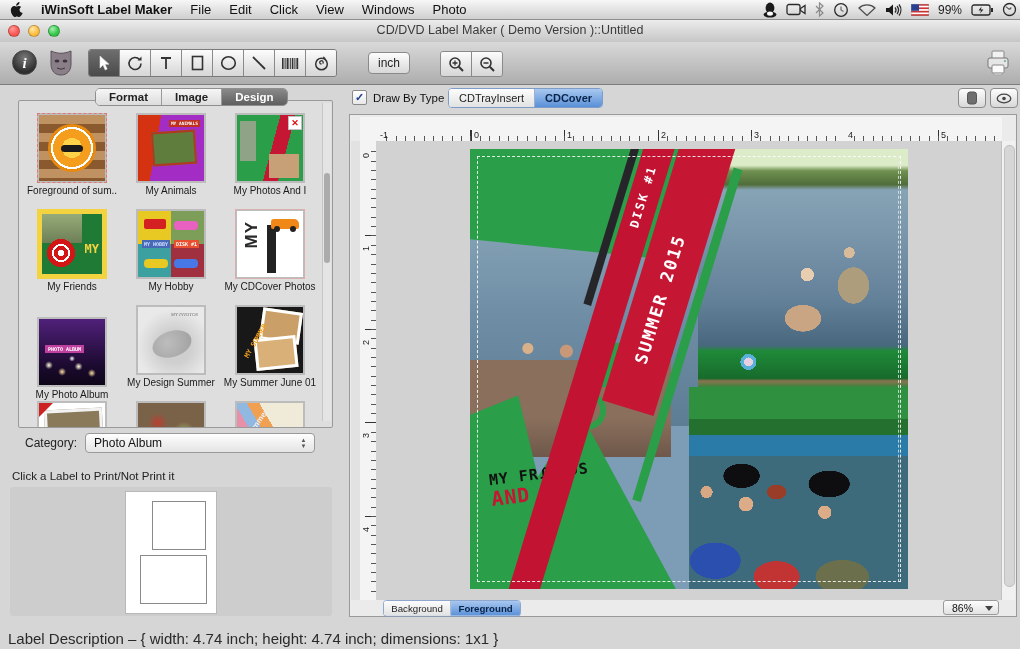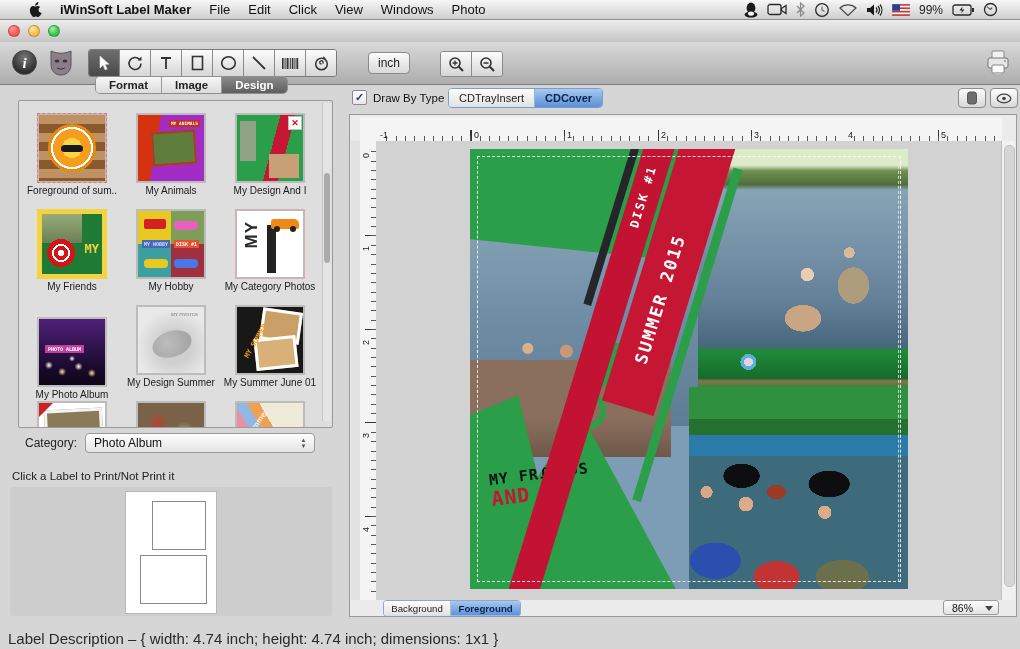--- a/index.html
+++ b/index.html
@@ -3,21 +3,21 @@
 <meta charset="utf-8">
 <style>
   html,body{margin:0;padding:0;}
   body{width:1020px;height:649px;position:relative;overflow:hidden;
        font-family:"Liberation Sans",sans-serif;background:#d6d6d6;-webkit-font-smoothing:antialiased;}
   .abs{position:absolute;}
 
   
   #menubar{position:absolute;top:0;left:0;width:1020px;height:20px;
     background:linear-gradient(#f7f7f7,#cfcfcf);border-bottom:1px solid #8e8e8e;
-    display:flex;align-items:center;padding:0 20px;box-sizing:border-box;font-size:13px;color:#111;}
+    display:flex;align-items:center;padding:0 1px;box-sizing:border-box;font-size:13px;color:#111;}
   #menubar .mitem{padding:0 9px;line-height:20px;cursor:default;}
   #menubar .appname{font-weight:bold;}
   #menubar .mright{margin-left:auto;display:flex;align-items:center;gap:9px;padding-right:2px;}
   #menubar svg{display:block;}
   .pct{font-size:12px;color:#222;}
 
   
   #titlebar{position:absolute;top:20px;left:0;width:1020px;height:22px;
     background:linear-gradient(#ececec,#c6c6c6);border-bottom:1px solid #9a9a9a;}
   .tl{position:absolute;top:5px;width:12px;height:12px;border-radius:50%;border:1px solid rgba(0,0,0,.25);box-sizing:border-box;}
@@ -38,21 +38,21 @@
     background:linear-gradient(#fcfcfc,#d6d6d6);}
   .tool:last-child{border-right:none;}
   .tool.sel{background:linear-gradient(#6e6e6e,#4a4a4a);}
   .tool svg{display:block;}
   .pillbtn{position:absolute;height:22px;border:1px solid #8a8a8a;border-radius:4px;
     background:linear-gradient(#fdfdfd,#d8d8d8);font-size:12px;color:#222;text-align:center;line-height:21px;box-sizing:border-box;}
   #zoomgroup{position:absolute;left:440px;top:9px;display:flex;border:1px solid #8a8a8a;border-radius:3px;overflow:hidden;}
   #zoomgroup .tool{height:24px;}
 
   
-  #tabs{position:absolute;left:95px;top:76px;display:flex;z-index:3;border:1px solid #8f8f8f;border-radius:5px;overflow:hidden;background:#e8e8e8;}
+  #tabs{position:absolute;left:95px;top:88px;display:flex;z-index:3;border:1px solid #8f8f8f;border-radius:5px;overflow:hidden;background:#e8e8e8;}
   .tab{padding:2px 13px;font-size:11.5px;font-weight:bold;color:#222;background:linear-gradient(#f6f6f6,#dcdcdc);border-right:1px solid #9a9a9a;}
   .tab:last-child{border-right:none;}
   .tab.sel{background:linear-gradient(#8a8a8a,#5f5f5f);color:#fff;}
 
   #designpanel{position:absolute;left:18px;top:100px;width:313px;height:326px;background:#dedede;
     border:1px solid #9a9a9a;border-radius:2px;overflow:hidden;}
   #grid{position:absolute;left:4px;top:8px;width:296px;}
   .cell{position:absolute;width:98px;text-align:center;}
   .thumb{width:70px;height:70px;margin:0 auto;border:2px solid #bcbcbc;background:#fff;position:relative;overflow:hidden;box-sizing:border-box;}
   .thumb.selpink{outline:1px dashed #e07878;outline-offset:-1px;}
@@ -284,20 +284,21 @@
         <circle cx="7.5" cy="7.5" r="6" class="icongray" stroke="#5a5a5a"></circle>
         <path d="M7.5 7.5 3.8 4.6M7.5 7.5l1.8-2" stroke="#5a5a5a" stroke-width="1.2"></path>
       </svg>
   </span>
 </div>
 
 <div id="titlebar">
   <span class="tl red"></span>
   <span class="tl yel"></span>
   <span class="tl grn"></span>
+  <span class="wtitle">CD/DVD Label Maker ( Demo Version )::Untitled</span>
 </div>
 
 <div id="toolbar">
   <div class="roundbtn" style="left:12px;top:8px;">i</div>
   <svg class="abs" style="left:48px;top:7px;" width="26" height="28" viewBox="0 0 26 28">
     <path d="M3 2c7 3 13 3 20 0v13c0 7-4 11-10 11S3 22 3 15z" fill="#8a7f88" stroke="#5a5258"></path>
     <ellipse cx="9" cy="12" rx="2.4" ry="1.6" fill="#3a333a"></ellipse>
       <ellipse cx="17" cy="12" rx="2.4" ry="1.6" fill="#3a333a"></ellipse>
     <path d="M9 19q4 2.5 8 0" stroke="#3a333a" fill="none"></path>
     </svg>
@@ -407,21 +408,21 @@
         </div>
       <div class="tlabel">My Animals</div>
     </div>
     <div class="cell" style="left:198px;top:4px;">
       <div class="thumb a-fri">
           <div class="ph1"></div>
           <div class="stripe"></div>
           <div class="ph2"></div>
           <span class="xbadge">✕</span>
         </div>
-      <div class="tlabel">My Design And I</div>
+      <div class="tlabel">My Photos And I</div>
     </div>
 
     <div class="cell" style="left:0;top:100px;">
       <div class="thumb a-myfri">
           <div class="ph"></div>
           <div class="star"></div>
           <span class="my">MY</span>
         </div>
       <div class="tlabel">My Friends</div>
     </div>
@@ -436,21 +437,21 @@
         <span class="c2">DISK #1</span>
         </div>
       <div class="tlabel">My Hobby</div>
     </div>
     <div class="cell" style="left:198px;top:100px;">
       <div class="thumb a-pers">
           <span class="my">MY</span>
           <div class="bar"></div>
           <div class="car"></div>
         </div>
-      <div class="tlabel">My Category Photos</div>
+      <div class="tlabel">My CDCover Photos</div>
     </div>
 
     <div class="cell" style="left:0;top:208px;">
       <div class="thumb a-album">
           <div class="lights"></div>
           <span class="chip">PHOTO ALBUM</span>
         </div>
       <div class="tlabel">My Photo Album</div>
     </div>
     <div class="cell" style="left:99px;top:196px;">

